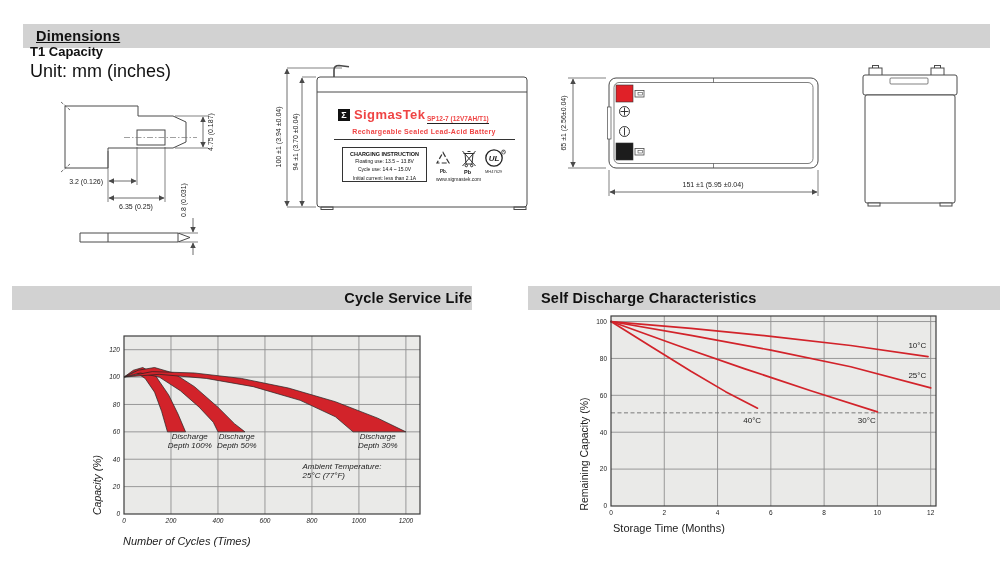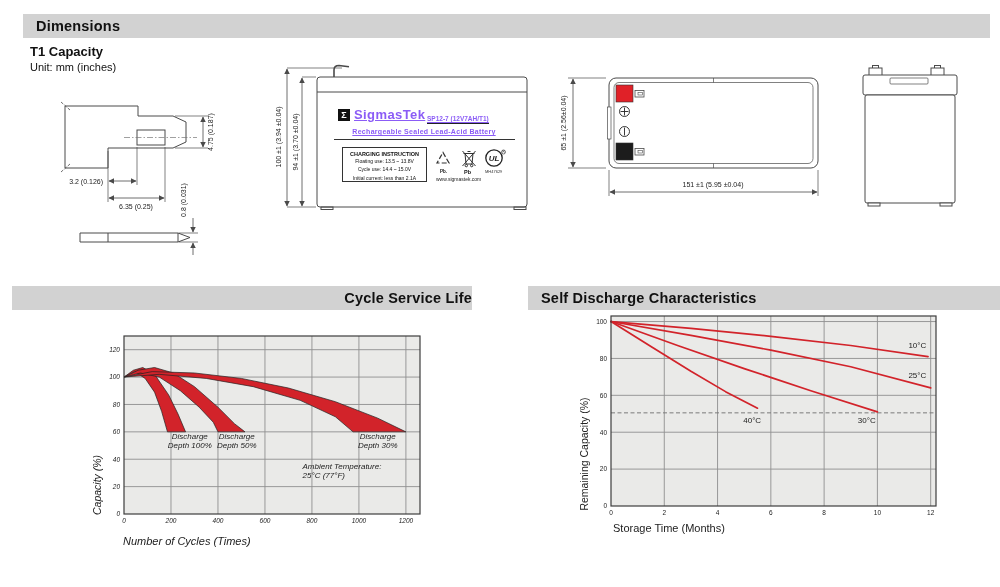--- a/index.html
+++ b/index.html
@@ -1,42 +1,42 @@
 <!DOCTYPE html>
 <html><head>
 <meta charset="utf-8">
 <style>
   * { margin:0; padding:0; box-sizing:border-box; }
   html,body { width:1000px; height:587px; background:#fff; }
   body { position:relative; font-family:"Liberation Sans","DejaVu Sans",sans-serif; color:#111; overflow:hidden; }
   .section-bar { position:absolute; background:#d2d2d2; height:24px; display:flex; align-items:center; padding-left:13px; }
   .section-bar span { font-weight:bold; font-size:14.5px; color:#111; letter-spacing:.2px; }
   .subhead { position:absolute; left:30px; font-weight:bold; font-size:13px; }
-  .unitnote { position:absolute; left:30px; font-size:11px; }
+  .unitnote { position:absolute; left:30px; font-size:18px; }
   .drawing { position:absolute; }
   .drawing svg { position:absolute; left:0; top:0; }
   .overlay { position:absolute; z-index:2; }
   svg text { font-family:"Liberation Sans","DejaVu Sans",sans-serif; fill:#222; }
-  .lbl { position:absolute; z-index:3; white-space:nowrap; color:#8b5cf6;text-decoration:underline; }
+  .lbl { position:absolute; z-index:3; white-space:nowrap; color:#ef4444; }
   .logo-box { position:absolute; width:12px; height:12px; background:#111; color:#fff; font-size:9px; font-weight:bold;
               display:flex; align-items:center; justify-content:center; z-index:3; }
   .brand { font-weight:bold; font-size:13px; letter-spacing:.4px; }
   .model { font-weight:bold; font-size:6.5px; border-bottom:1px solid #222; padding-bottom:1px; }
   .subtitle { font-weight:bold; font-size:7px; letter-spacing:.3px; text-align:center; }
   .rule { position:absolute; background:#333; z-index:3; }
   .charge-box { position:absolute; border:1px solid #333; z-index:3; text-align:center; }
   .charge-title { font-weight:bold; font-size:5.5px; margin-top:3px; }
   .charge-line { font-size:5px; line-height:1.65; }
   .tinytext { position:absolute; z-index:3; white-space:nowrap; }
   .chart { position:absolute; }
 </style>
 </head>
 <body>
 
-<div class="section-bar" style="left:23px; top:14px; width:967px;">
+<div class="section-bar" style="left:23px; top:24px; width:967px;text-decoration:underline;">
   <span>Dimensions</span>
 </div>
 <div class="subhead" style="top:44px;">T1 Capacity</div>
 <div class="unitnote" style="top:61px;">Unit: mm (inches)</div>
 
 <div class="section-bar" style="left:12px; top:286px; width:460px;justify-content:flex-end;">
   <span>Cycle Service Life</span>
 </div>
 <div class="section-bar" style="left:528px; top:286px; width:534px;">
   <span>Self Discharge Characteristics</span>

